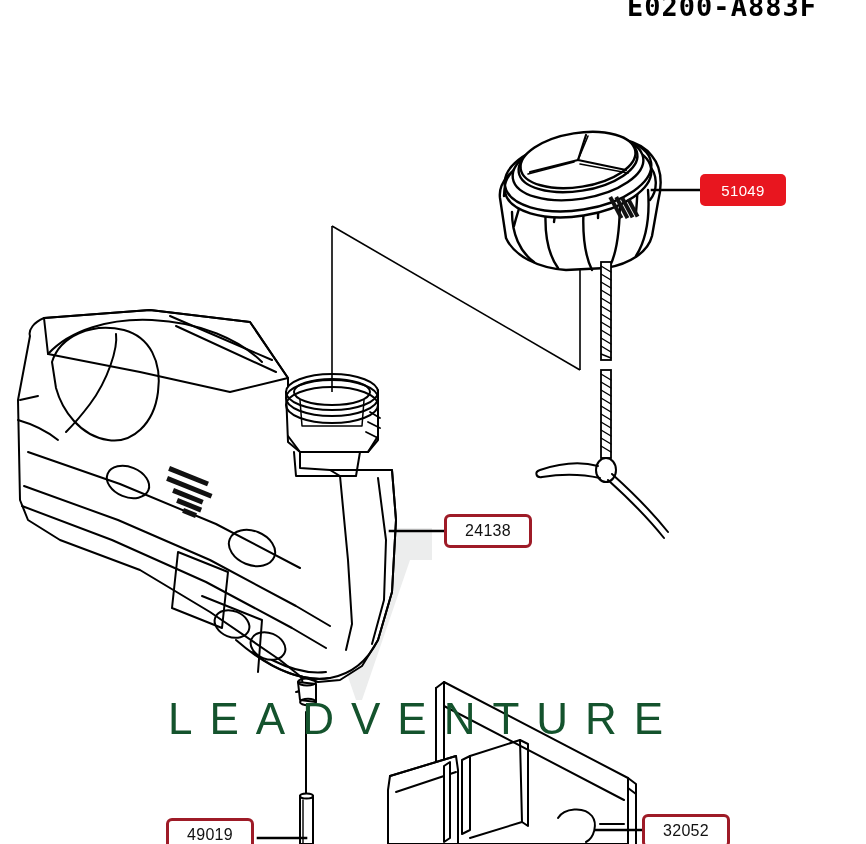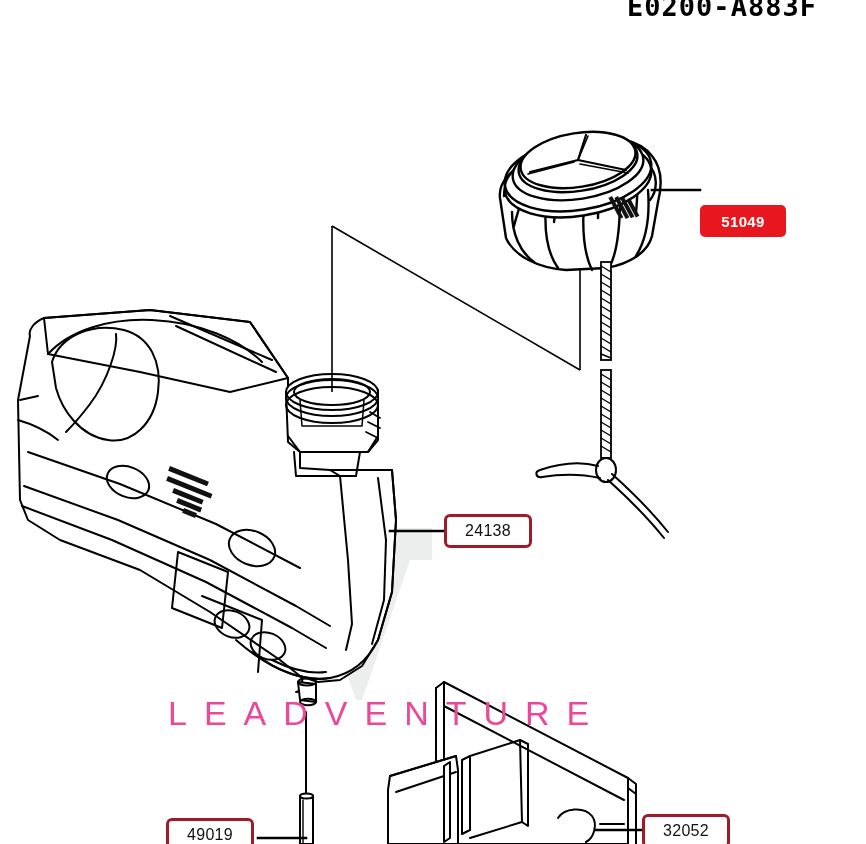--- a/index.html
+++ b/index.html
@@ -44,44 +44,43 @@
     display: flex;
     align-items: center;
     justify-content: center;
     font-family: "Liberation Sans", sans-serif;
     white-space: nowrap;
     user-select: none;
   }
   .callout.solid {
     background: #e8161f;
     color: #ffffff;
-    font-weight: bold;
+    font-weight: normal;
     font-size: 15px;
     border-radius: 5px;
     border: none;
     letter-spacing: 0.4px;
-    margin-top: 31px;
   }
   .callout.outline {
     background: #ffffff;
     color: #111111;
     font-weight: normal;
     font-size: 16px;
     border: 3px solid #9e1b27;
     border-radius: 6px;
     letter-spacing: 0.3px;
   }
   .watermark-text {
     position: absolute;
     left: 168px;
     top: 694px;
     font-family: "Liberation Sans", sans-serif;
-    font-size: 34px;
+    font-size: 44px;
     letter-spacing: 17px;
-    color: #ec4899;
+    color: #14532d;
     font-weight: normal;
     user-select: none;
     white-space: nowrap;
   }
 </style>
 </head>
 <body>
 
 <div id="stage">
 

